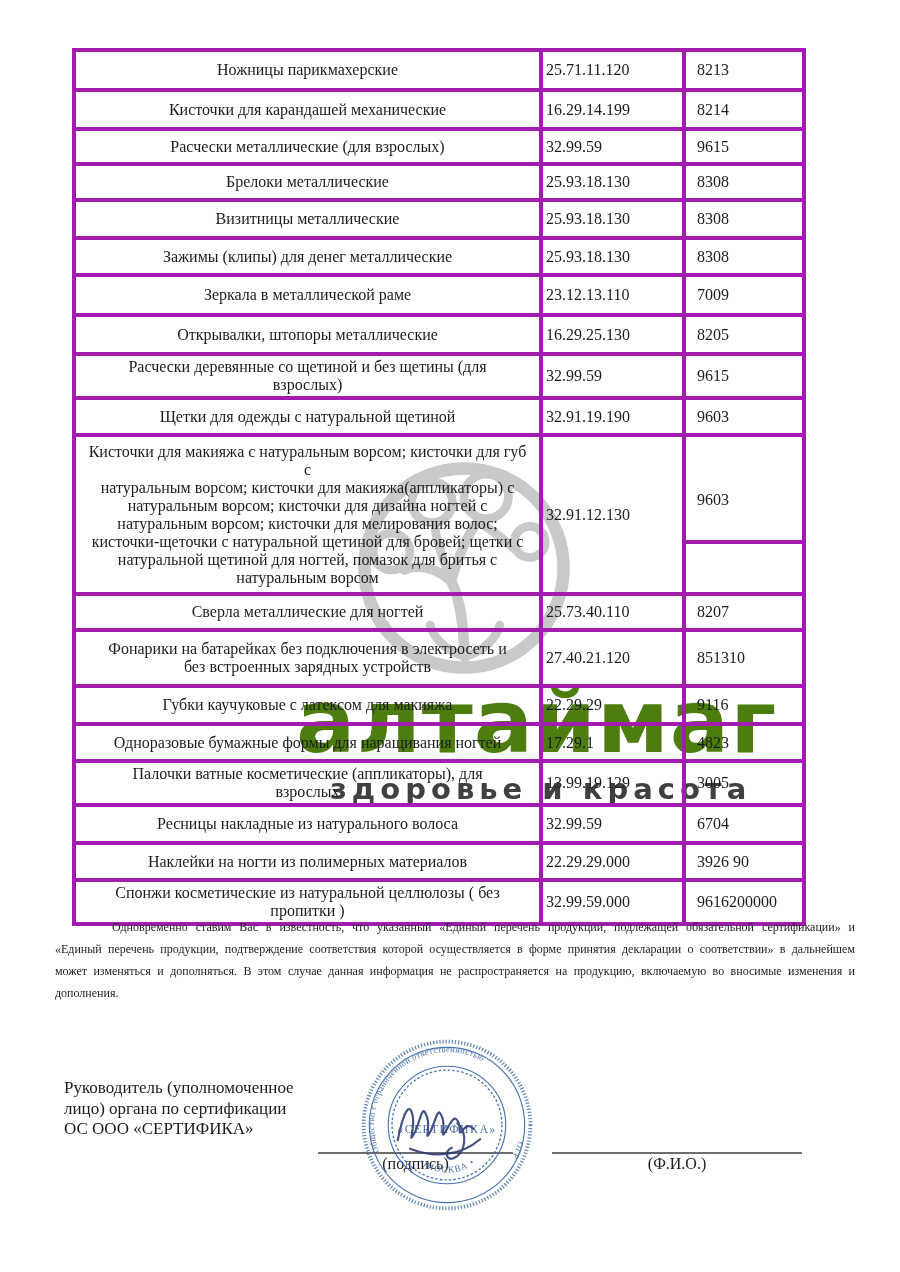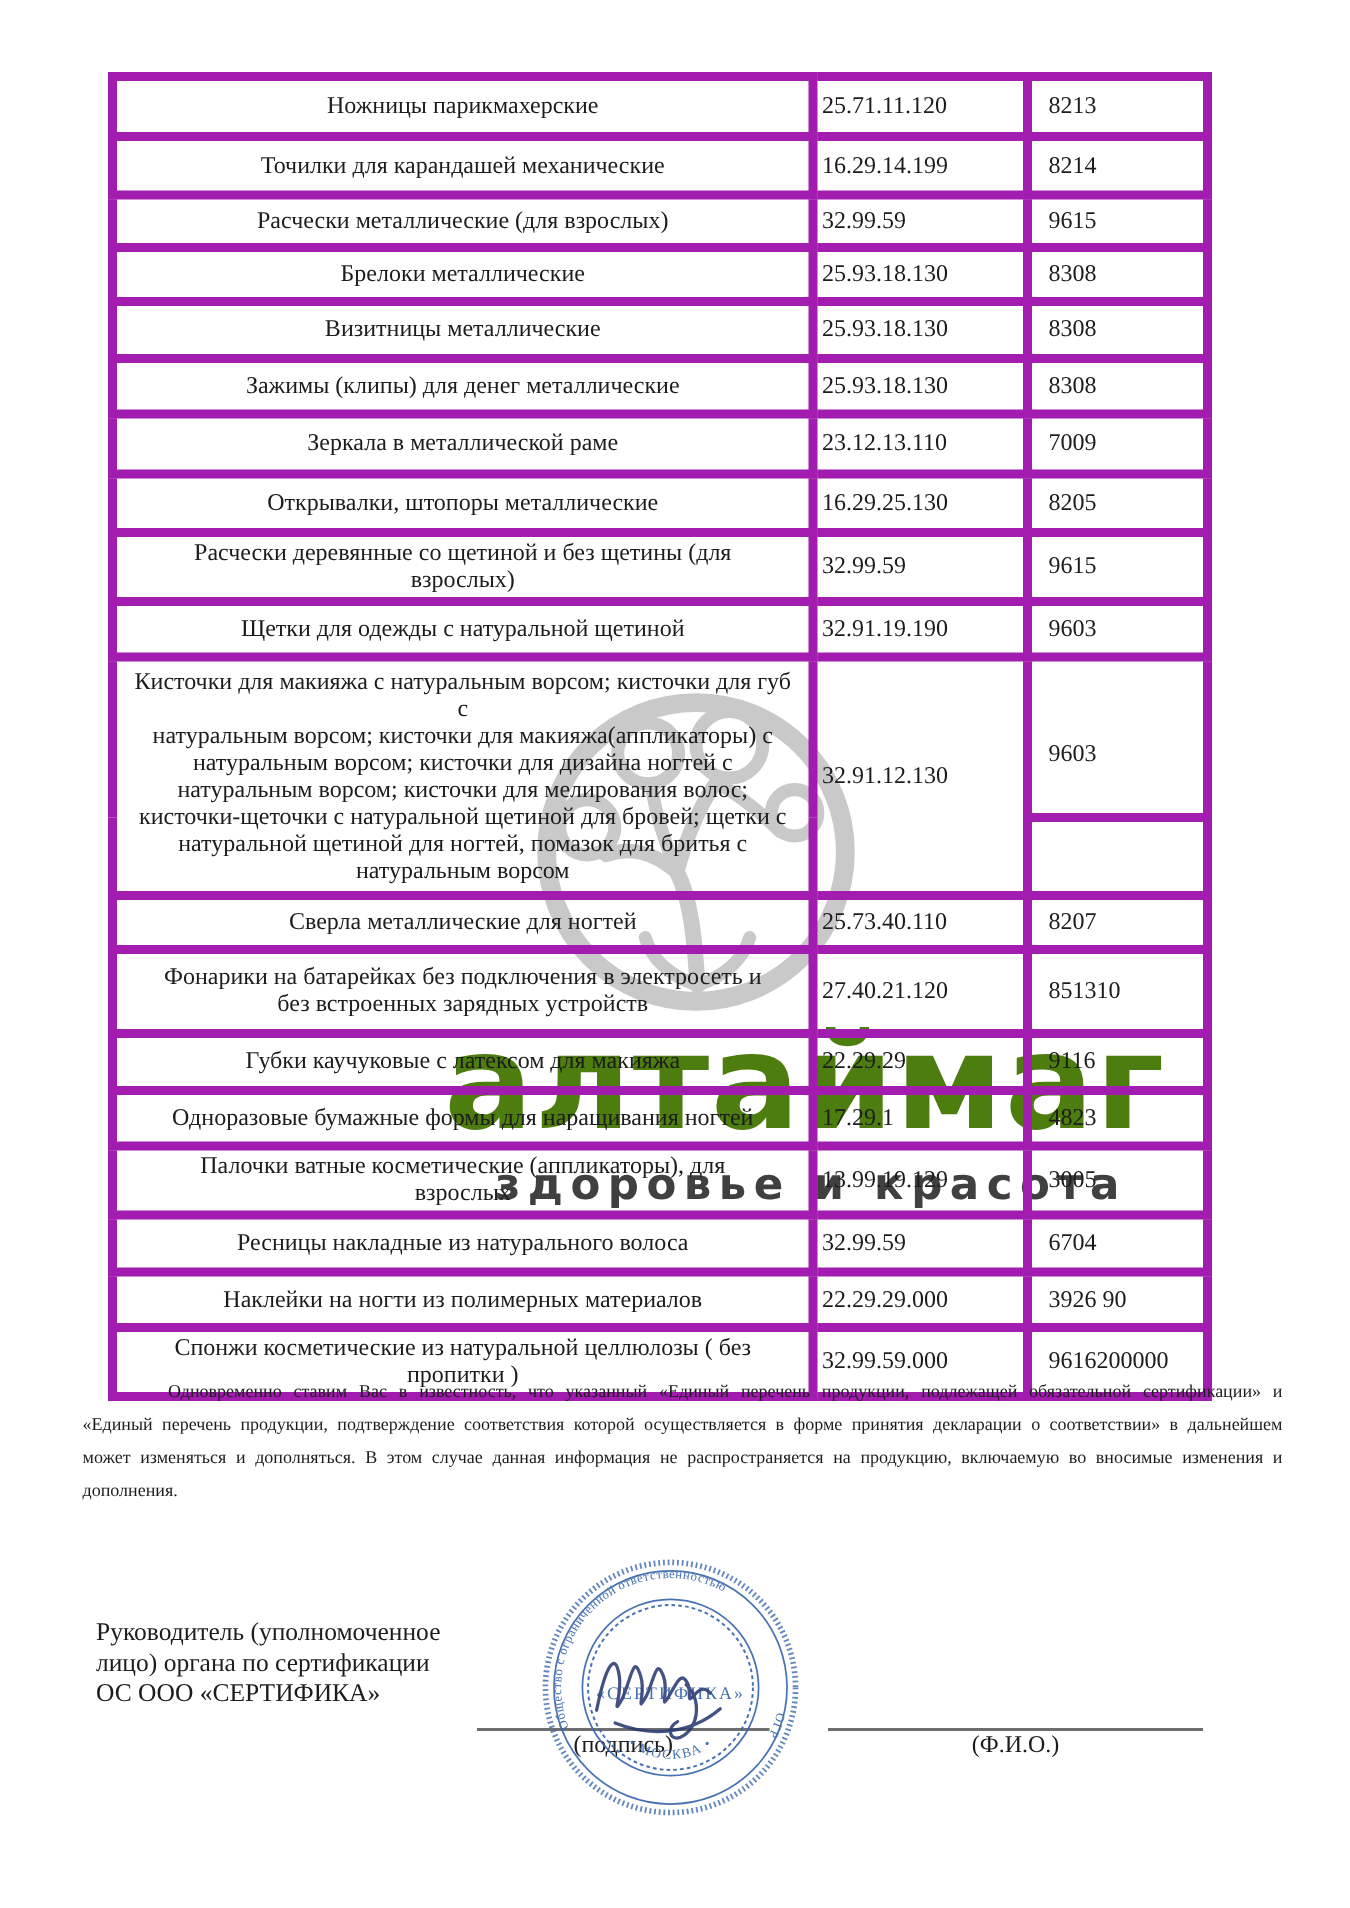--- a/index.html
+++ b/index.html
@@ -31,21 +31,21 @@
 
   
   .tbl-wrap { position:absolute; left:72px; top:48px; z-index:2; }
   table.products {
     border-collapse: collapse;
     table-layout: fixed;
     width: 730px;
     background: transparent;
   }
   table.products td {
-    border: 6px solid #a21caf;
+    border: 4px solid #a21caf;
     font-size: 16px;
     vertical-align: middle;
     overflow: hidden;
   }
   td.cell-name {
     text-align: center;
     white-space: pre-line;
     line-height: 18px;
     padding: 2px 10px;
   }
@@ -136,21 +136,21 @@
           <col style="width:143px">
           <col style="width:120px">
       </colgroup>
       <tbody>
           <tr>
             <td class="cell-name">Ножницы парикмахерские</td>
             <td class="cell-code">25.71.11.120</td>
             <td class="cell-code2">8213</td>
           </tr>
           <tr>
-            <td class="cell-name">Точилки для карандашей механические</td>
+            <td class="cell-name">Кисточки для карандашей механические</td>
             <td class="cell-code">16.29.14.199</td>
             <td class="cell-code2">8214</td>
           </tr>
           <tr>
             <td class="cell-name">Расчески металлические (для взрослых)</td>
             <td class="cell-code">32.99.59</td>
             <td class="cell-code2">9615</td>
           </tr>
           <tr>
             <td class="cell-name">Брелоки металлические</td>

